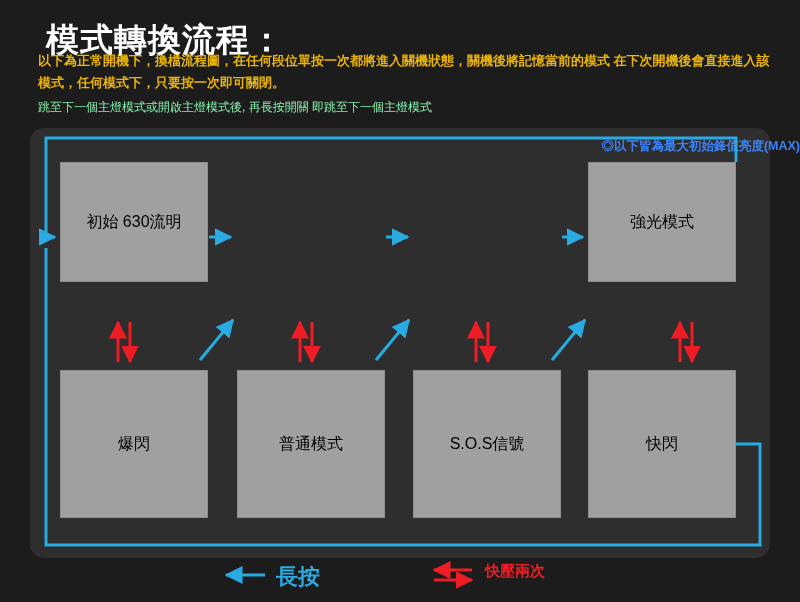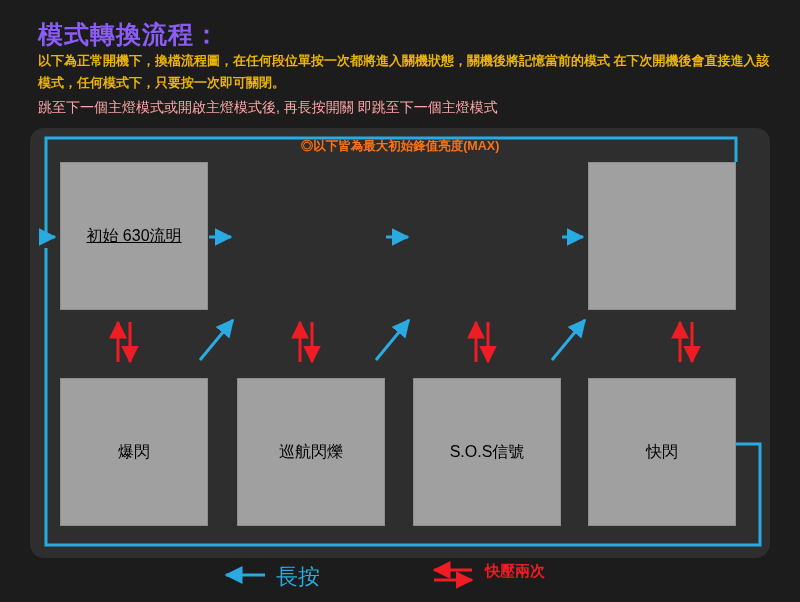--- a/index.html
+++ b/index.html
@@ -19,100 +19,100 @@
     height: 602px;
     background: #1c1c1c;
   }
   .header {
     position: absolute;
     left: 0; top: 0;
     width: 800px;
   }
   .title {
     position: absolute;
-    left: 38px;
+    left: 46px;
     top: 18px;
-    color: #8b5cf6;
-    font-size: 25px;
+    color: #ffffff;
+    font-size: 33px;
     font-weight: bold;
     letter-spacing: 1px;
     white-space: nowrap;
   }
   .desc {
     position: absolute;
     left: 38px;
     top: 50px;
     width: 740px;
     color: #eab308;
     font-size: 13px;
     font-weight: bold;
     line-height: 22px;
   }
   .subdesc {
     position: absolute;
     left: 38px;
     top: 98px;
     width: 740px;
-    color: #fca5a5;
-    font-size: 14px;
+    color: #86efac;
+    font-size: 12px;
     line-height: 18px;
   }
   .panel {
     position: absolute;
     left: 30px;
     top: 128px;
     width: 740px;
     height: 430px;
     background: #2e2e2e;
     border-radius: 14px;
   }
   .note {
     position: absolute;
     left: 0;
     top: 138px;
     width: 800px;
-    text-align: center;
-    color: #f97316;
+    text-align: right;
+    color: #3b82f6;
     font-size: 12.5px;
     font-weight: bold;
   }
   .box {
     position: absolute;
     background: #a0a0a0;
     box-shadow: 0 0 0 1px #8d8d8d inset;
     color: #000;
     display: flex;
     align-items: center;
     justify-content: center;
     text-align: center;
     font-size: 16px;
     line-height: 22px;
     white-space: pre-line;
   }
-  .box.top  { top: 162px; width: 148px; height: 148px; text-decoration: underline; }
-  .box.bot  { top: 370px; width: 148px; height: 148px; margin-top: 8px; }
+  .box.top  { top: 162px; width: 148px; height: 120px; }
+  .box.bot  { top: 370px; width: 148px; height: 148px; }
   .c1 { left: 60px; }
   .c2 { left: 237px; }
   .c3 { left: 413px; }
   .c4 { left: 588px; }
 
   svg.overlay {
     position: absolute;
     left: 0; top: 0;
     width: 800px;
     height: 602px;
     pointer-events: none;
   }
   .legend-long {
     position: absolute;
     left: 276px;
     top: 562px;
     color: #29abe2;
     font-size: 22px;
-    font-weight: normal;
+    font-weight: bold;
   }
   .legend-double {
     position: absolute;
     left: 485px;
     top: 562px;
     color: #ee1c25;
     font-size: 15px;
     font-weight: bold;
   }
 </style>
@@ -131,28 +131,29 @@
   <div class="panel"></div>
   <div class="note">◎以下皆為最大初始鋒值亮度(MAX)</div>
 
   <div class="box top c1">
     <div>
       <div>初始 630流明</div>
     </div>
   </div>
   <div class="box top c4">
     <div>
+      <div>強光模式</div>
     </div>
   </div>
 
   <div class="box bot c1">
     <div>爆閃</div>
   </div>
   <div class="box bot c2">
-    <div>巡航閃爍</div>
+    <div>普通模式</div>
   </div>
   <div class="box bot c4">
     <div>快閃</div>
   </div>
   <div class="box bot c3">
     <div>S.O.S信號</div>
   </div>
 
   <svg class="overlay" viewBox="0 0 800 602">
     <defs>

